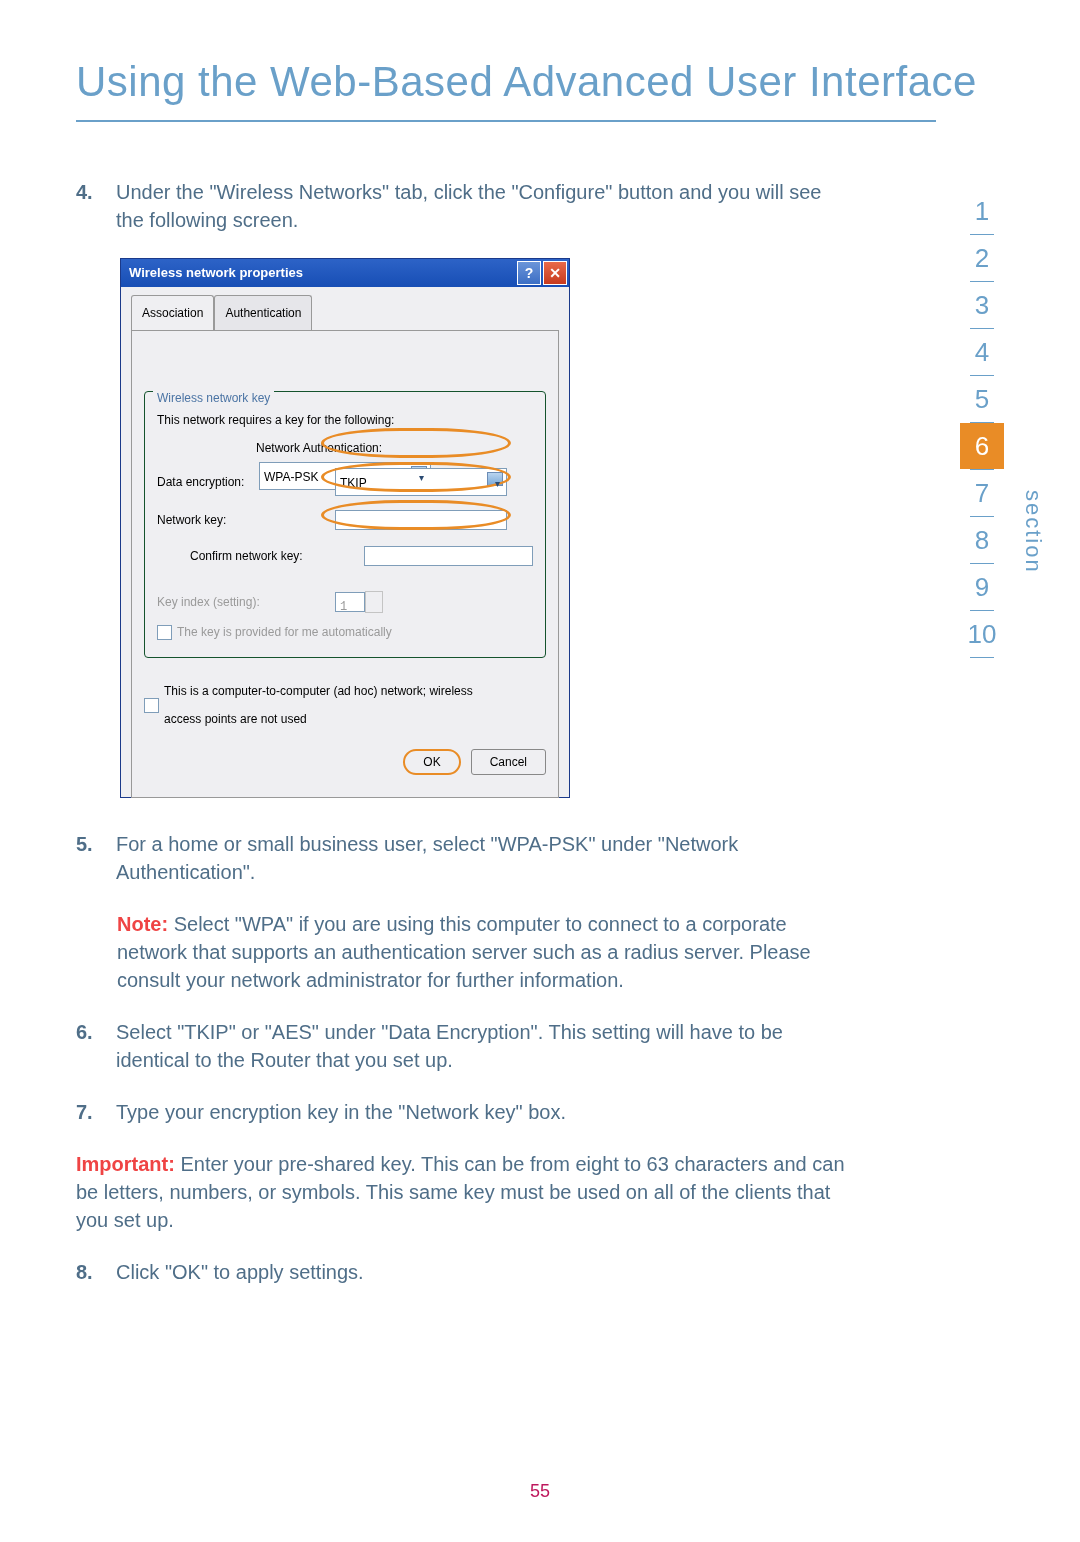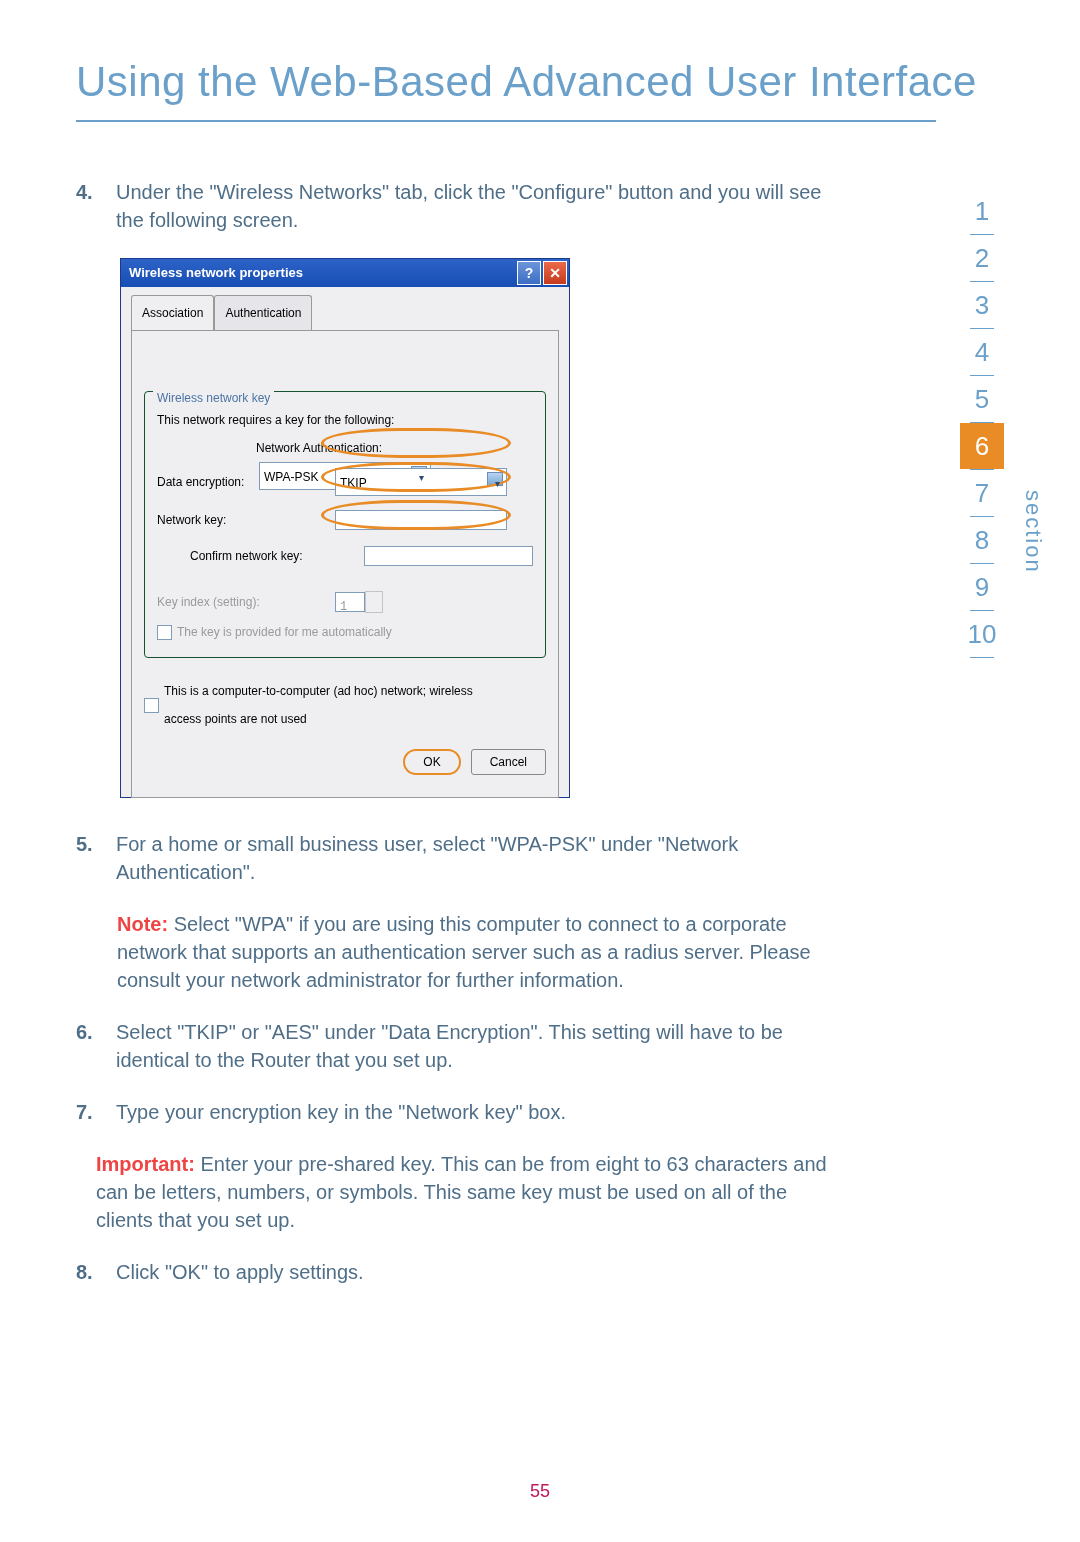--- a/index.html
+++ b/index.html
@@ -5,21 +5,21 @@
 html,body{margin:0;padding:0;background:#fff;}
 body{width:1080px;height:1542px;position:relative;font-family:"Segoe UI",Arial,sans-serif;color:#2a2a2a;}
 .page{position:absolute;top:0;left:0;width:1080px;height:1542px;box-sizing:border-box;padding:58px 76px 48px 76px;}
 .heading{font-family:"Segoe UI Light","Segoe UI",Arial,sans-serif;font-size:42px;font-weight:400;color:#6aa0c9;letter-spacing:0.5px;margin:0 0 14px 0;}
 .rule{border:none;border-top:2px solid #6aa0c9;margin:0 0 56px 0;width:860px;}
 .content{width:770px;margin-left:0;font-size:20px;line-height:28px;color:#4f6e88;}
 .item{display:flex;margin-bottom:24px;}
 .num{width:40px;flex:none;font-weight:700;color:#4f6e88;}
 .body{flex:1;color:#4f6e88;}
 .note{color:#4f6e88;margin-bottom:24px;margin-left:41px;}
-.imp{color:#4f6e88;margin-bottom:24px;margin-left:20px;}
+.imp{color:#4f6e88;margin-bottom:24px;}
 b{font-weight:700;color:#ef4444;}
 .shot{width:450px;height:540px;border:1px solid #1b3a8a;margin-left:44px;margin-bottom:32px;box-sizing:border-box;position:relative;background:#efeff2;font-size:13px;color:#000;}
 .title{height:28px;background:linear-gradient(#2d63c7,#174eb5);color:#fff;font-weight:700;font-size:13px;line-height:28px;padding-left:8px;position:relative;}
 .tctl{position:absolute;right:0;top:0;display:flex;}
 .tbtn{width:24px;height:24px;margin:2px 2px 0 0;border:1px solid #fff;box-sizing:border-box;display:flex;align-items:center;justify-content:center;font-weight:700;font-size:14px;background:linear-gradient(#6b95d9,#3c6ec4);color:#fff;}
 .tbtn.red{background:linear-gradient(#e96a4a,#c73a1e);}
 .tabs{display:flex;padding:8px 10px 0 10px;}
 .tab{background:#efeff2;border:1px solid #999;border-bottom:none;padding:3px 10px;font-size:12px;border-radius:3px 3px 0 0;}
 .tab.off{background:#e6e6ea;}
 .panel{border:1px solid #999;margin:0 10px 10px 10px;height:466px;background:#efeff2;position:relative;font-size:12px;}

